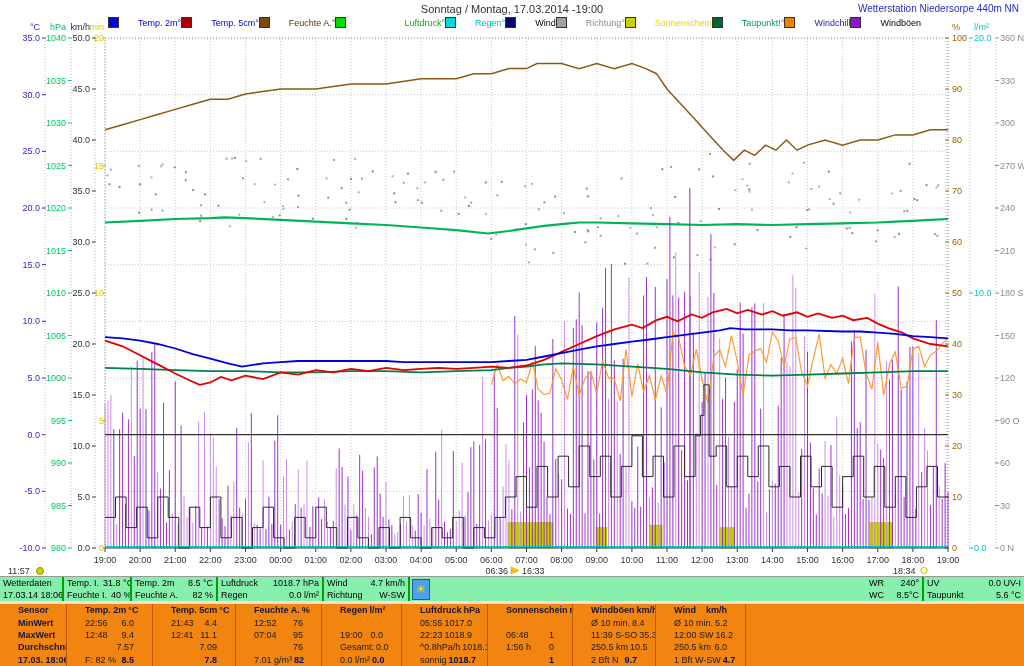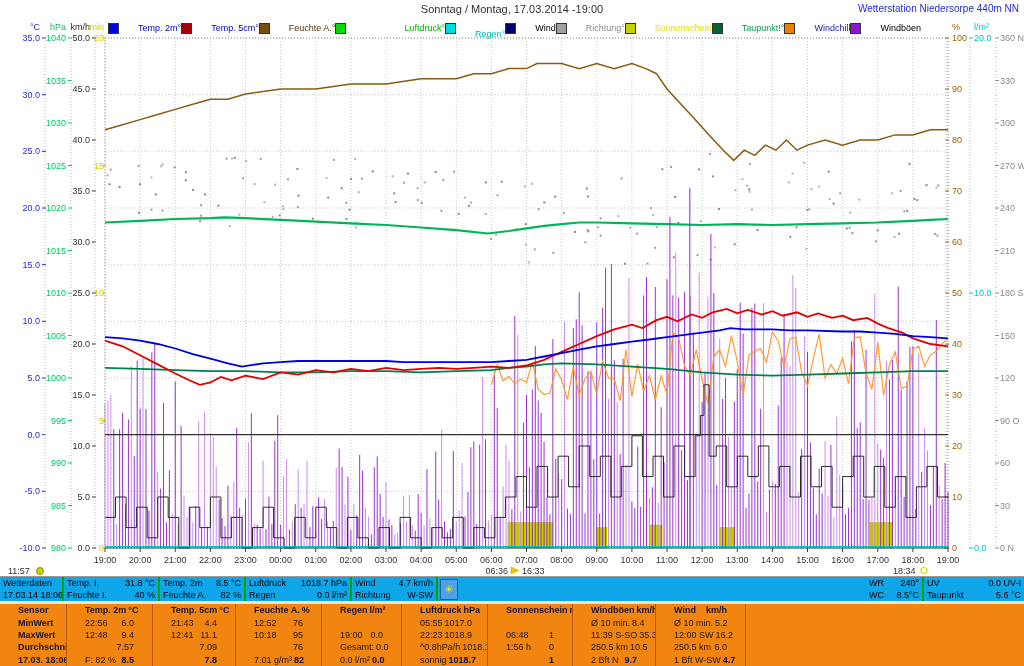--- a/index.html
+++ b/index.html
@@ -6,21 +6,21 @@
   body{width:1024px;height:666px;position:relative;background:#fff;overflow:hidden;
        font-family:"Liberation Sans",sans-serif;color:#222}
   #title{position:absolute;top:3px;left:0;width:100%;text-align:center;font-size:11px;color:#303030;z-index:3}
   #station{position:absolute;top:3px;right:5px;font-size:10px;color:#2a2ad0;z-index:3}
   #legend{position:absolute;top:17px;left:108px;width:762px;display:flex;justify-content:space-between;
           font-size:9px;z-index:3;align-items:center}
   .leg-item{display:flex;align-items:center;gap:19px;white-space:nowrap}
   .swatch{width:9px;height:9px;border:1px solid #333;display:inline-block}
   #chart-svg{position:absolute;top:0;left:0;z-index:1}
   #chart-svg text{font-family:"Liberation Sans",sans-serif}
-  #statusbar{position:absolute;top:576px;left:0;width:1024px;height:25px;background:#0ea5e9;
+  #statusbar{position:absolute;top:576px;left:0;width:1024px;height:25px;background:#86efac;
              border-top:1px solid #9a9a9a;display:flex;font-size:9px;color:#000;z-index:3;box-sizing:border-box}
   .sb-cell{padding:1px 3px;display:flex;flex-direction:column;justify-content:space-between;
            border-right:2px solid #00a400;box-sizing:border-box;overflow:hidden}
   .sb-row{display:flex;justify-content:space-between;gap:4px;line-height:10px;white-space:nowrap}
   .sb-spacer{flex:1}
   #sb-icon{width:16px;height:19px;margin:2px;background:#4ea0e8;border:1px solid #1c5ca0;
            color:#ffe400;font-size:11px;line-height:18px;text-align:center;flex:none}
   #gapstrip{position:absolute;top:601px;left:0;width:1024px;height:3px;background:#f7e2cc;z-index:3}
   #table{position:absolute;top:604px;left:0;width:1024px;height:62px;background:#f28510;z-index:3;
          display:grid;grid-template-columns:66px 86px 83px 86px 80px 86px 85px 83px 90px 1fr;
@@ -760,21 +760,21 @@
     <div class="leg-item">
       <span class="swatch" style="background: rgb(122, 74, 16);"></span>
       <span style="color: rgb(85, 51, 17);">Feuchte A.°</span>
     </div>
     <div class="leg-item">
       <span class="swatch" style="background: rgb(0, 220, 0);"></span>
       <span style="color: rgb(0, 184, 0); padding-left: 39px;">Luftdruck°</span>
     </div>
     <div class="leg-item">
       <span class="swatch" style="background: rgb(0, 220, 220);"></span>
-      <span style="color: rgb(0, 192, 192); margin-top: 12px;">Regen°</span>
+      <span style="color: rgb(0, 192, 192);">Regen°</span>
     </div>
     <div class="leg-item">
       <span class="swatch" style="background: rgb(0, 0, 112);"></span>
       <span style="color: rgb(0, 0, 0);">Wind</span>
     </div>
     <div class="leg-item">
       <span class="swatch" style="background: rgb(160, 160, 160);"></span>
       <span style="color: rgb(140, 140, 140);">Richtung°</span>
     </div>
     <div class="leg-item">
@@ -797,21 +797,21 @@
 
 <div id="statusbar">
   <div class="sb-cell" style="width:64px">
     <div class="sb-row">
         <span>Wetterdaten</span>
       </div>
     <div class="sb-row">
         <span>17.03.14 18:06</span>
       </div>
   </div>
-  <div class="sb-cell" style="width:96px">
+  <div class="sb-cell" style="width:68px">
     <div class="sb-row">
         <span>Temp. I.</span>
         <span>31.8 °C</span>
       </div>
     <div class="sb-row">
         <span>Feuchte I.</span>
         <span>40 %</span>
       </div>
   </div>
   <div class="sb-cell" style="width:86px">
@@ -947,21 +947,21 @@
     </div>
     <div class="t-cell">
       <span>12:48</span>
       <span>9.4</span>
     </div>
     <div class="t-cell">
       <span>12:41</span>
       <span>11.1</span>
     </div>
     <div class="t-cell">
-      <span>10:18</span>
+      <span>07:04</span>
       <span>95</span>
     </div>
     <div class="t-cell">
       <span>19:00</span>
       <span>0.0</span>
     </div>
     <div class="t-cell">
       <span>22:23</span>
       <span>1018.9</span>
     </div>

